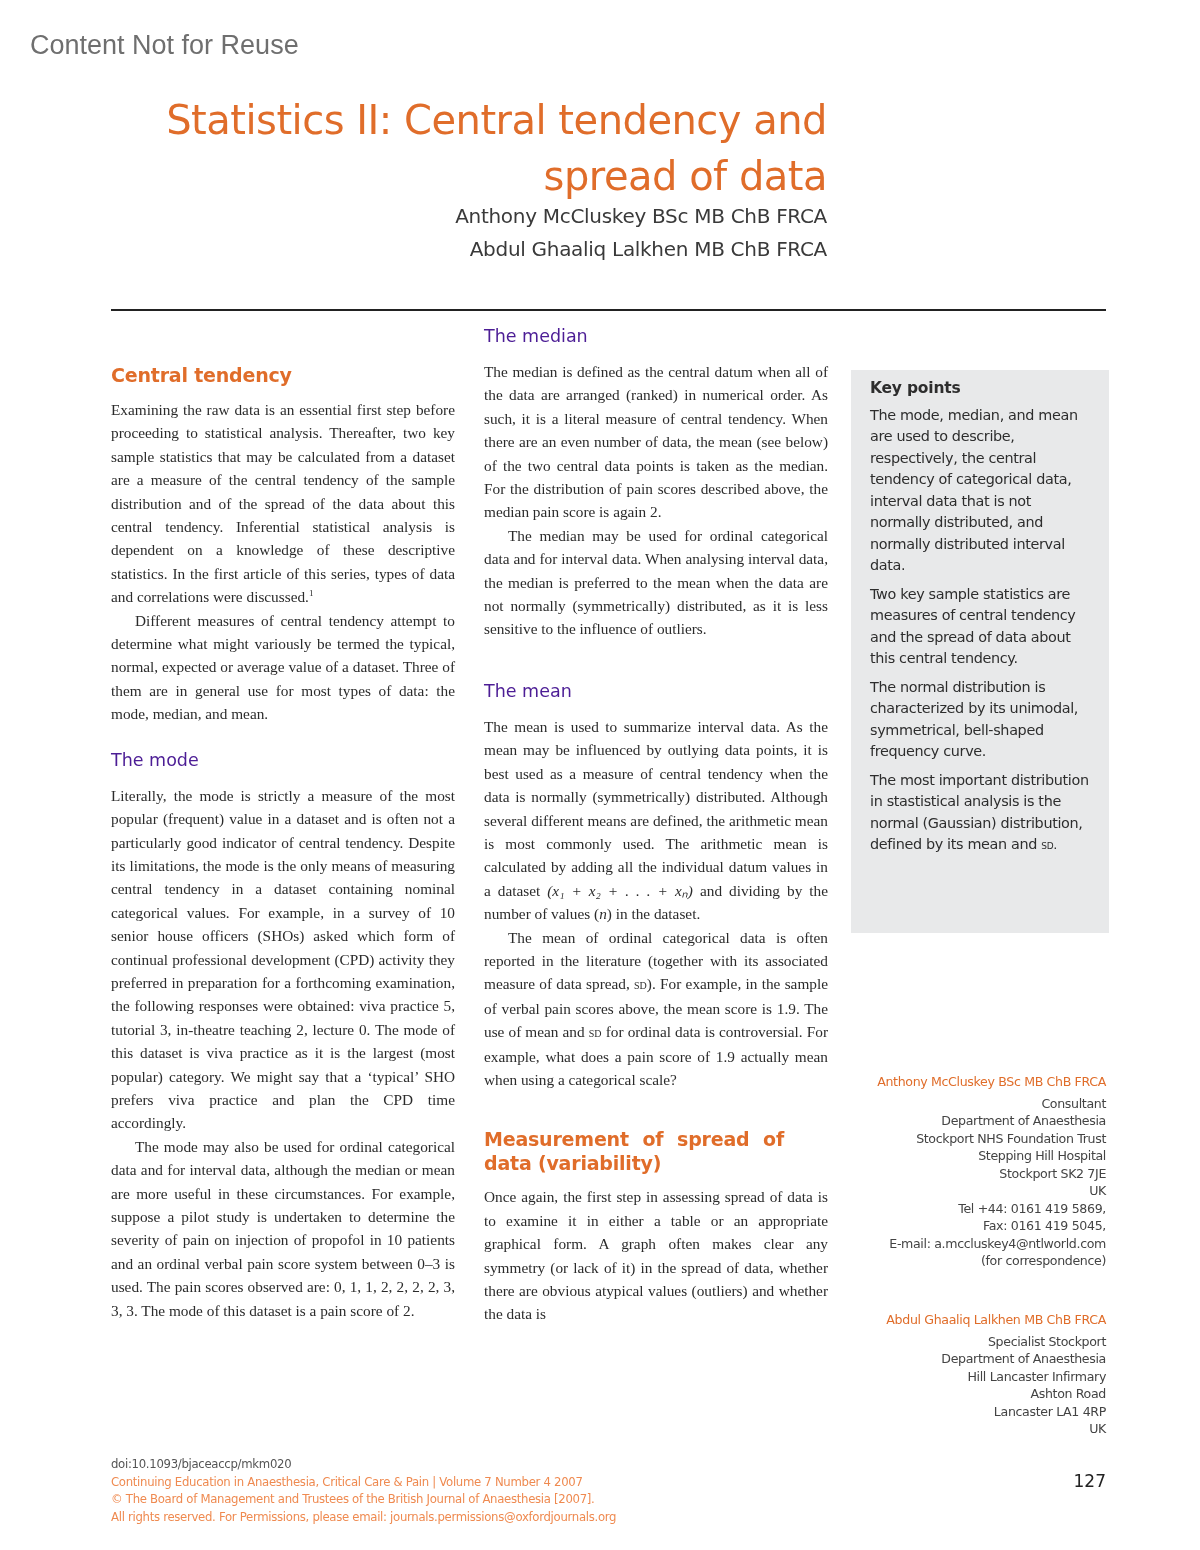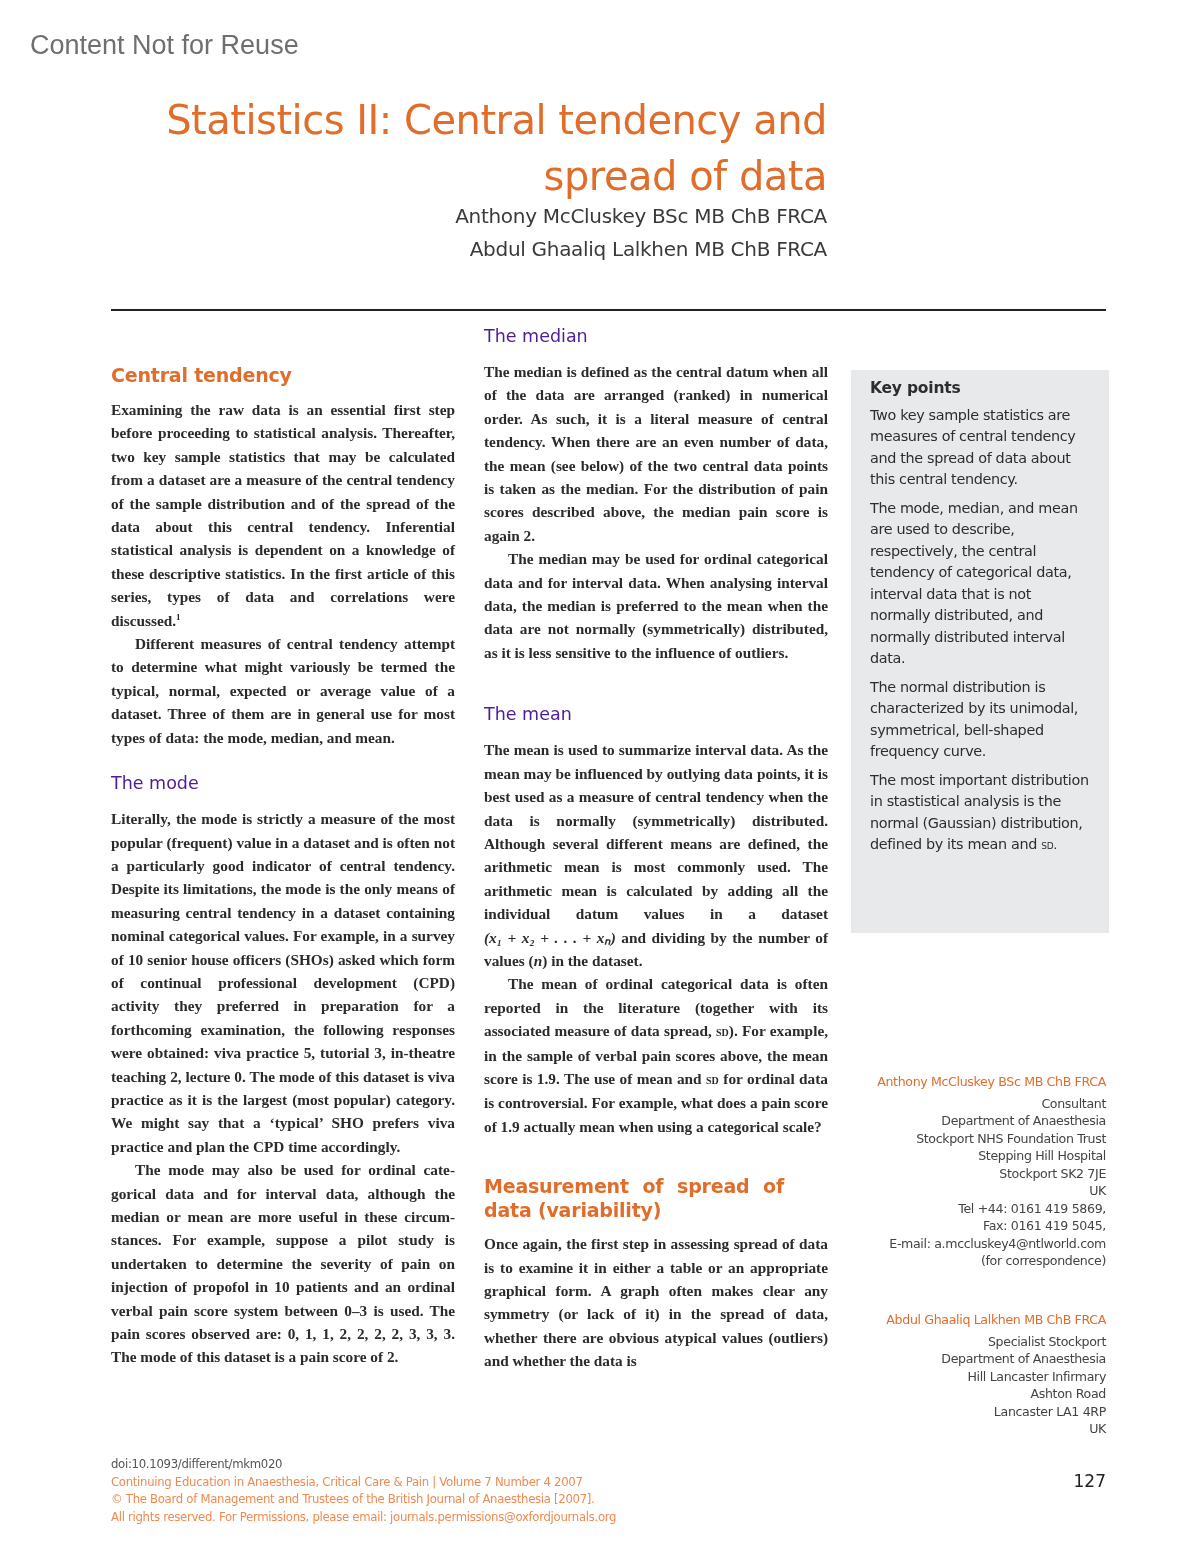--- a/index.html
+++ b/index.html
@@ -4,21 +4,21 @@
 <style>
   html, body { margin: 0; padding: 0; background: #ffffff; }
   body { width: 1200px; height: 1550px; position: relative; overflow: hidden; font-family: "Liberation Serif", serif; color: #2b2b2b; }
   .watermark { position: absolute; left: 30px; top: 30px; font-family: "Liberation Sans", sans-serif; font-size: 27px; color: #6f6f6f; }
   .title { position: absolute; right: 373px; top: 92px; width: 700px; text-align: right; font-family: "DejaVu Sans", sans-serif; font-size: 40px; line-height: 56px; color: #e06d2a; letter-spacing: -0.5px; }
   .authors { position: absolute; right: 373px; top: 200px; text-align: right; font-family: "DejaVu Sans", sans-serif; font-size: 20px; line-height: 33px; color: #3a3a3a; letter-spacing: -0.3px; }
   .rule { position: absolute; left: 111px; top: 309px; width: 995px; height: 2px; background: #222; }
   .col { position: absolute; font-size: 15.3px; line-height: 23.4px; text-align: justify; }
   .col1 { left: 111px; top: 356px; width: 344px; }
   .col2 { left: 484px; top: 324px; width: 344px; }
-  .col p { margin: 0; font-weight: bold; }
+  .col p { margin: 0; }
   .col p.indent { text-indent: 24px; }
   h2.sec { font-family: "DejaVu Sans", sans-serif; color: #e06d2a; font-weight: bold; font-size: 19px; margin: 6px 0 10px 0; line-height: 26px; letter-spacing: -0.2px; }
   h3.sub { font-family: "DejaVu Sans", sans-serif; color: #4c1d95; font-weight: normal; font-size: 17.5px; margin: 0 0 12px 0; line-height: 24px; }
   .sc { font-variant: small-caps; font-size: 0.9em; }
   sup { font-size: 9px; vertical-align: super; line-height: 0; }
   .math { font-style: italic; white-space: nowrap; }
   .keybox { position: absolute; left: 851px; top: 370px; width: 258px; height: 563px; background: #e8e9ea; box-sizing: border-box; padding: 8px 18px 13px 19px; font-family: "DejaVu Sans", sans-serif; font-size: 14.4px; line-height: 21.5px; color: #2d2d2d; letter-spacing: -0.35px; }
   .keybox h4 { margin: 0 0 5px 0; font-size: 15.5px; font-weight: bold; letter-spacing: -0.2px; }
   .keybox p { margin: 0 0 7px 0; }
   .affil { position: absolute; right: 94px; width: 250px; text-align: right; font-family: "DejaVu Sans", sans-serif; font-size: 12.6px; line-height: 17.5px; color: #444; letter-spacing: -0.35px; }
@@ -72,22 +72,22 @@
     <p class="indent"><span>The mean of ordinal categorical data is often reported in the literature (together with its associated measure of data spread, </span><span class="sc">sd</span><span>). For example, in the sample of verbal pain scores above, the mean score is 1.9. The use of mean and </span><span class="sc">sd</span><span> for ordinal data is controversial. For example, what does a pain score of 1.9 actually mean when using a categorical scale?</span></p>
   </section>
   <section style="margin-top:36px;">
     <h2 class="sec" style="width:300px;line-height:24px;">Measurement of spread of data (variability)</h2>
     <p>Once again, the first step in assessing spread of data is to examine it in either a table or an appropriate graphical form. A graph often makes clear any symmetry (or lack of it) in the spread of data, whether there are obvious atypi­cal values (outliers) and whether the data is</p>
   </section>
 </div>
 
 <aside class="keybox">
   <h4>Key points</h4>
+  <p>The mode, median, and mean are used to describe, respectively, the central tendency of categorical data, interval data that is not normally distributed, and normally distributed interval data.</p>
   <p>Two key sample statistics are measures of central tendency and the spread of data about this central tendency.</p>
-  <p>The mode, median, and mean are used to describe, respectively, the central tendency of categorical data, interval data that is not normally distributed, and normally distributed interval data.</p>
   <p>The normal distribution is characterized by its unimodal, symmetrical, bell-shaped frequency curve.</p>
   <p><span>The most important distribution in stastistical analysis is the normal (Gaussian) distribution, defined by its mean and </span><span class="sc">sd.</span></p>
 </aside>
 
 <div class="affil affil1">
   <div class="name">Anthony McCluskey BSc MB ChB FRCA</div>
   <div>Consultant</div>
   <div>Department of Anaesthesia</div>
   <div>Stockport NHS Foundation Trust</div>
   <div>Stepping Hill Hospital</div>
@@ -103,18 +103,18 @@
   <div class="name">Abdul Ghaaliq Lalkhen MB ChB FRCA</div>
   <div>Specialist Stockport</div>
   <div>Department of Anaesthesia</div>
   <div>Hill Lancaster Infirmary</div>
   <div>Ashton Road</div>
   <div>Lancaster LA1 4RP</div>
   <div>UK</div>
 </div>
 
 <footer class="footer">
-  <div class="doi">doi:10.1093/different/mkm020</div>
+  <div class="doi">doi:10.1093/bjaceaccp/mkm020</div>
   <div class="or">Continuing Education in Anaesthesia, Critical Care &amp; Pain | Volume 7 Number 4 2007</div>
   <div class="or">© The Board of Management and Trustees of the British Journal of Anaesthesia [2007].</div>
   <div class="or">All rights reserved. For Permissions, please email: journals.permissions@oxfordjournals.org</div>
 </footer>
 <div class="pagenum">127</div>
 
 </body></html>

